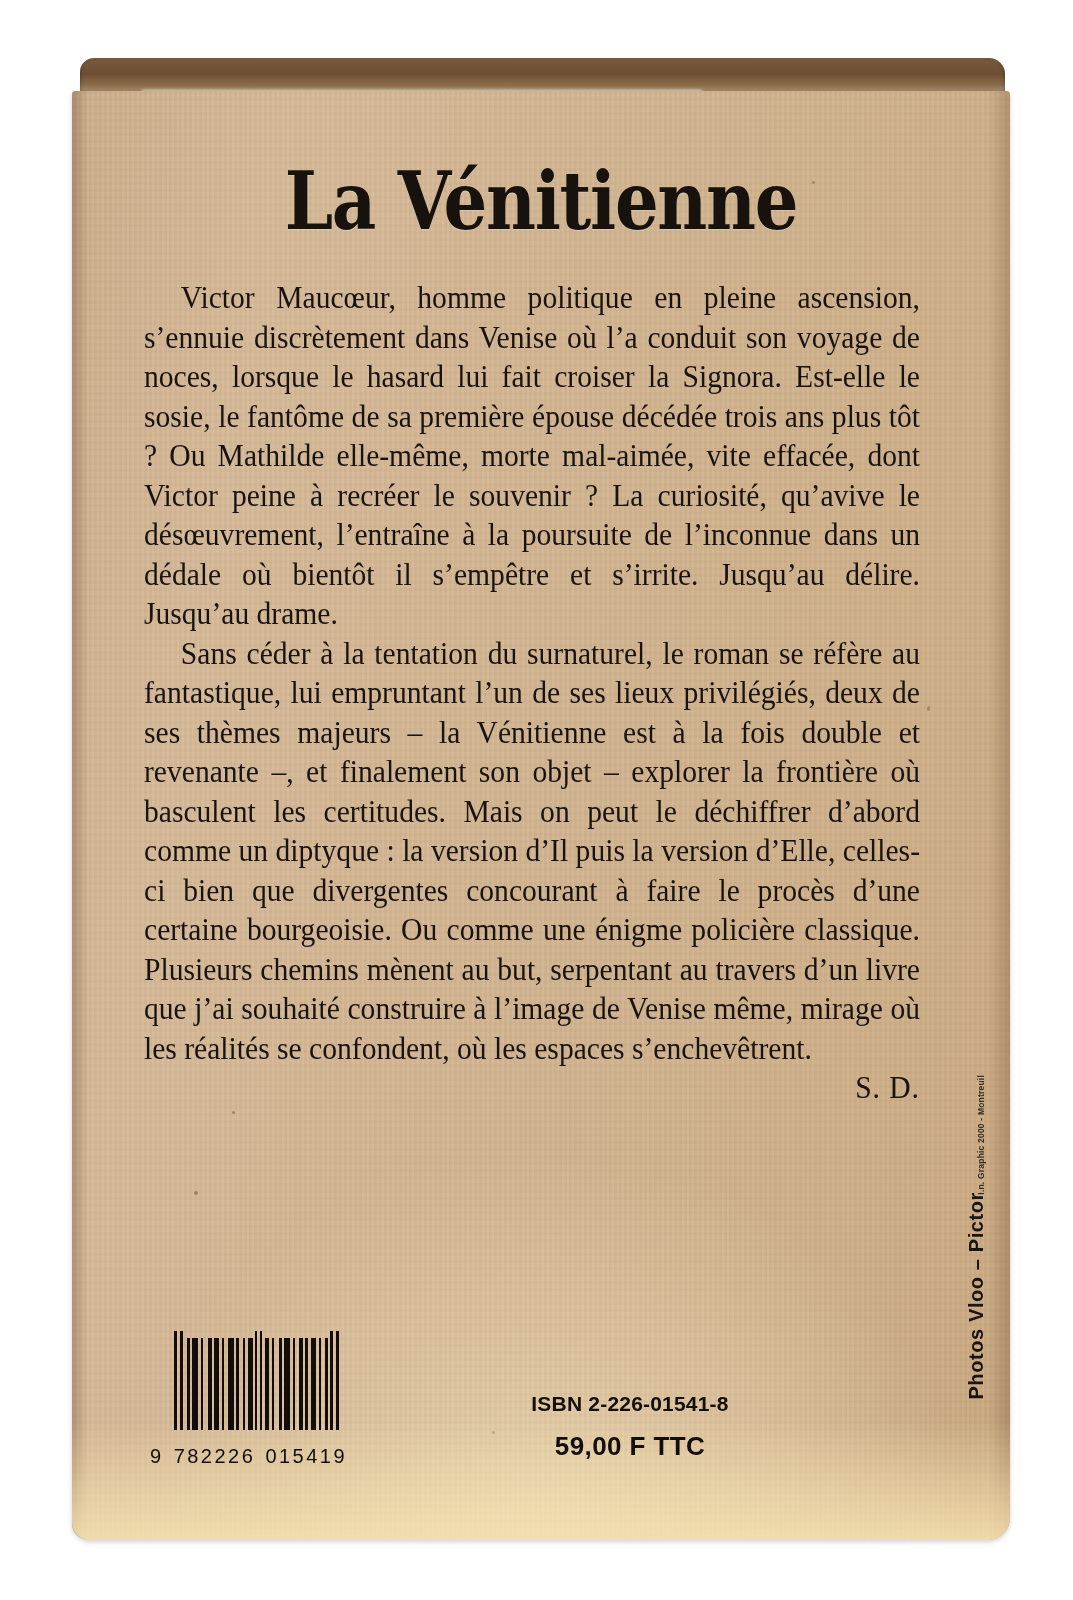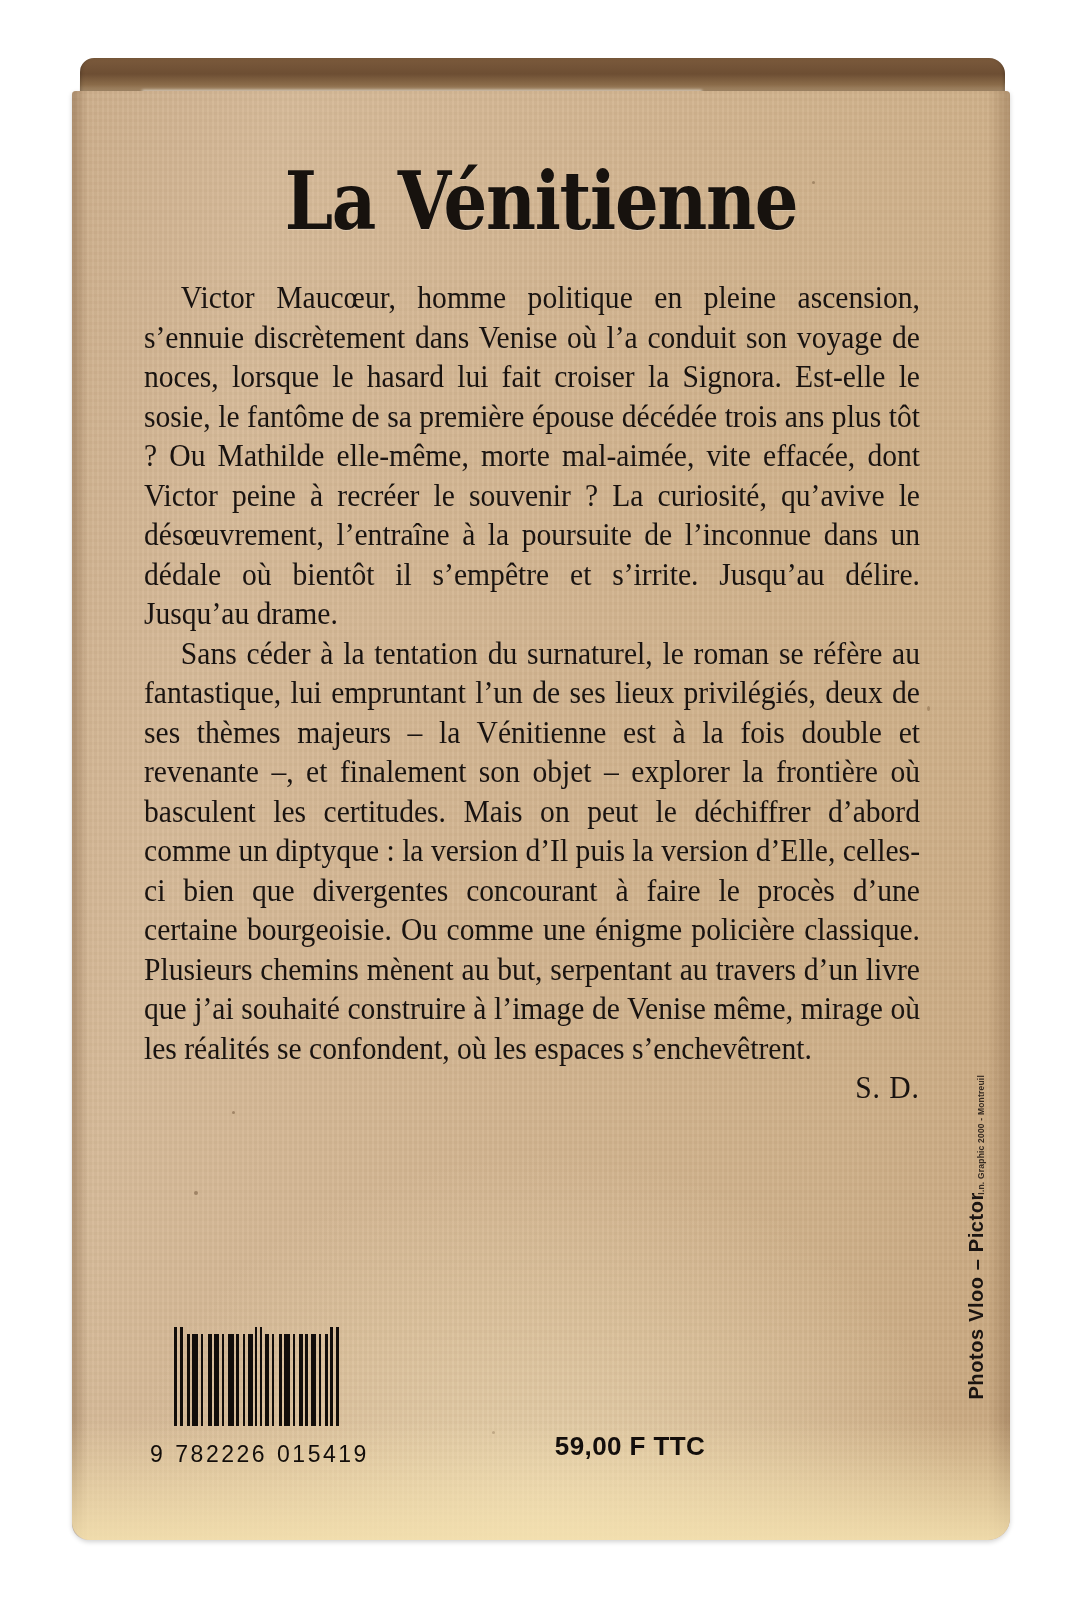--- a/index.html
+++ b/index.html
@@ -188,21 +188,21 @@
   #barcode-bars i {
     display: block;
     background: #120d0a;
     height: 100%;
   }
   #barcode-bars i.g { background: transparent; }
   #barcode-bars i.t { height: 108%; }
   #barcode-digits {
     margin-top: 15px;
     font-family: "Liberation Sans", sans-serif;
-    font-size: 23px;
+    font-size: 20px;
     letter-spacing: 2.5px;
     color: #120d0a;
     white-space: nowrap;
   }
   #barcode-digits .lead { margin-right: 10px; }
   #barcode-digits .grp { margin-right: 10px; }
 
   #isbn-block {
     position: absolute;
     left: 408px;
@@ -333,17 +333,18 @@
         <i class="t" style="width:3px"></i>
           <i class="g" style="width:3px"></i>
           <i class="t" style="width:3px"></i>
       </div>
       <div id="barcode-digits">
         <span class="lead">9</span><span class="grp">782226</span><span>015419</span>
       </div>
     </div>
 
     <div id="isbn-block">
+      <div id="isbn-line">ISBN 2-226-01541-8</div>
       <div id="price-line">59,00 F TTC</div>
     </div>
 
   </div>
 </div>
 
 </body></html>

